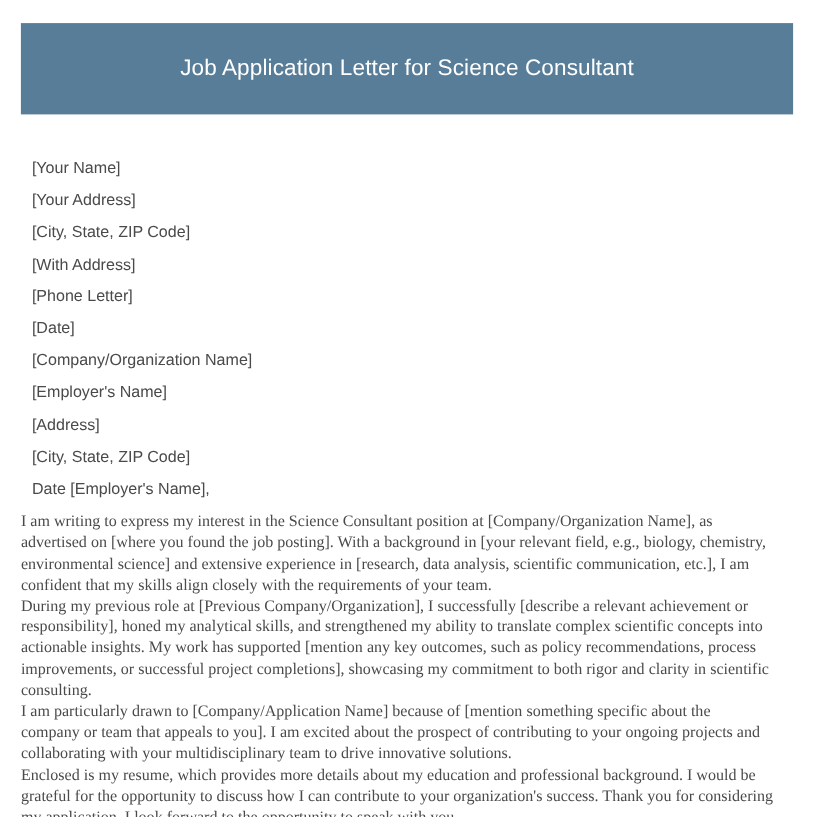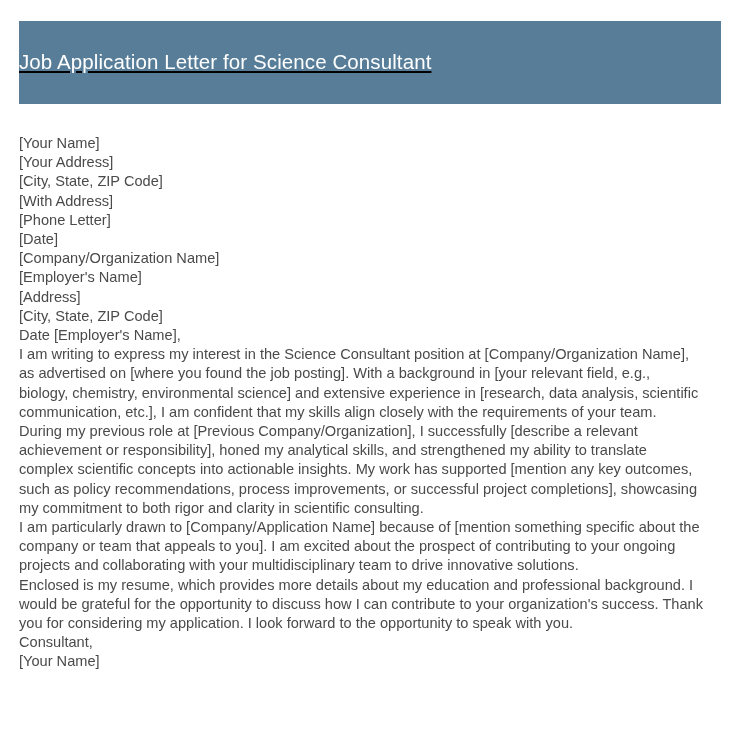--- a/index.html
+++ b/index.html
@@ -22,22 +22,22 @@
   }
   .letter-header {
     position: absolute;
     left: 19px;
     top: 21px;
     width: 702px;
     height: 83px;
     background: #577d98;
     display: flex;
     align-items: center;
+    justify-content: center;
     box-sizing: border-box;
-    text-decoration: underline;
   }
   .letter-title {
     color: #ffffff;
     font-size: 20.5px;
     font-weight: 400;
     letter-spacing: 0.1px;
     line-height: 1.2;
     text-align: center;
     font-family: "Liberation Sans", sans-serif;
     white-space: nowrap;
@@ -46,28 +46,29 @@
     position: absolute;
     left: 19px;
     top: 134px;
     width: 684px;
     color: #4a4a4a;
     font-size: 14.6px;
     line-height: 19.2px;
     font-family: "Liberation Sans", sans-serif;
   }
   .letter-line {
-    margin: 0;
+    margin: 10px;
     padding: 0;
     white-space: pre-wrap;
   }
   .letter-para {
     margin: 0;
     padding: 0;
     text-align: left;
+    font-family: Liberation Serif, serif;
   }
 </style>
 </head>
 <body>
 
 <div class="page">
 
   <div class="letter-header">
     <div class="letter-title">Job Application Letter for Science Consultant</div>
   </div>

